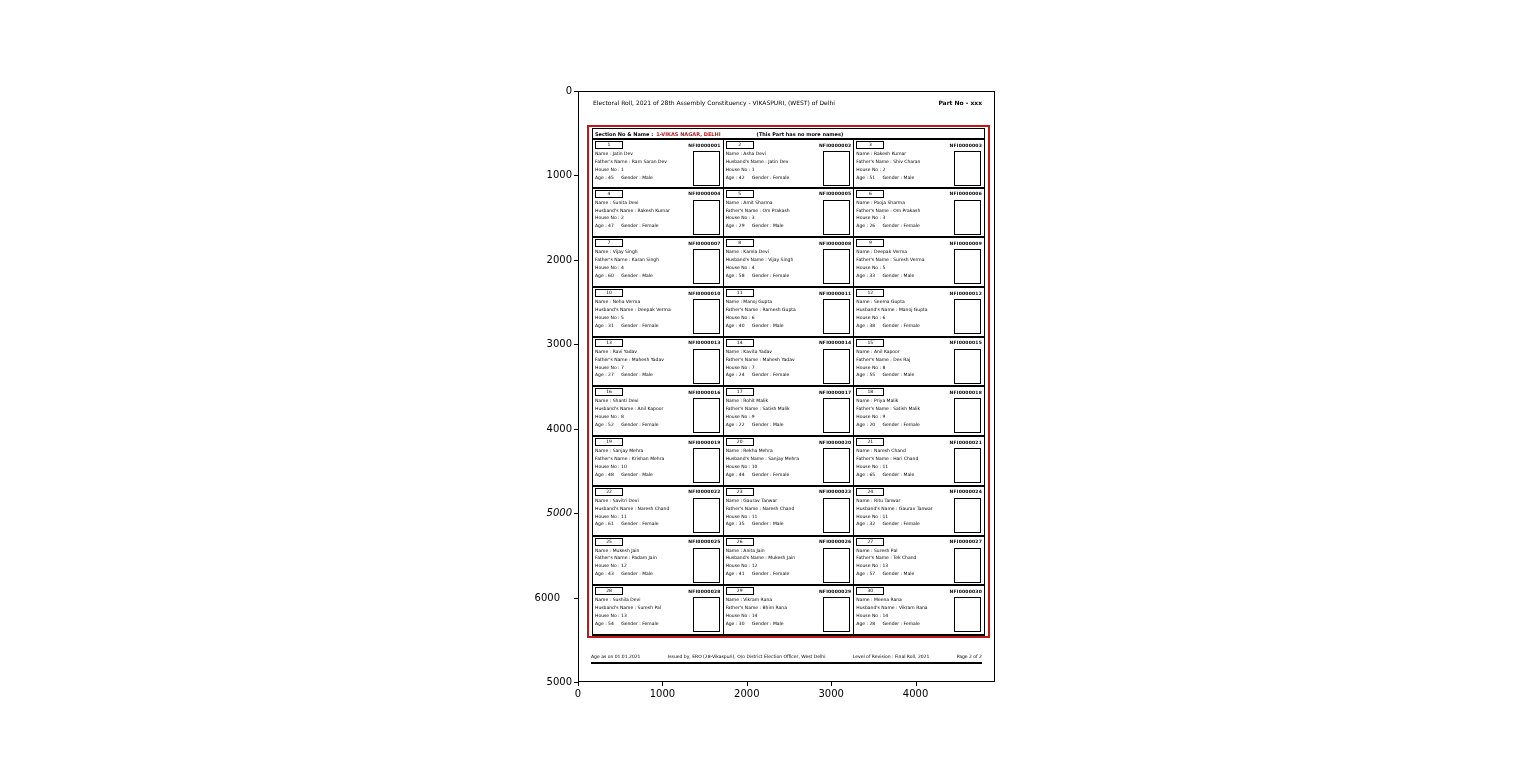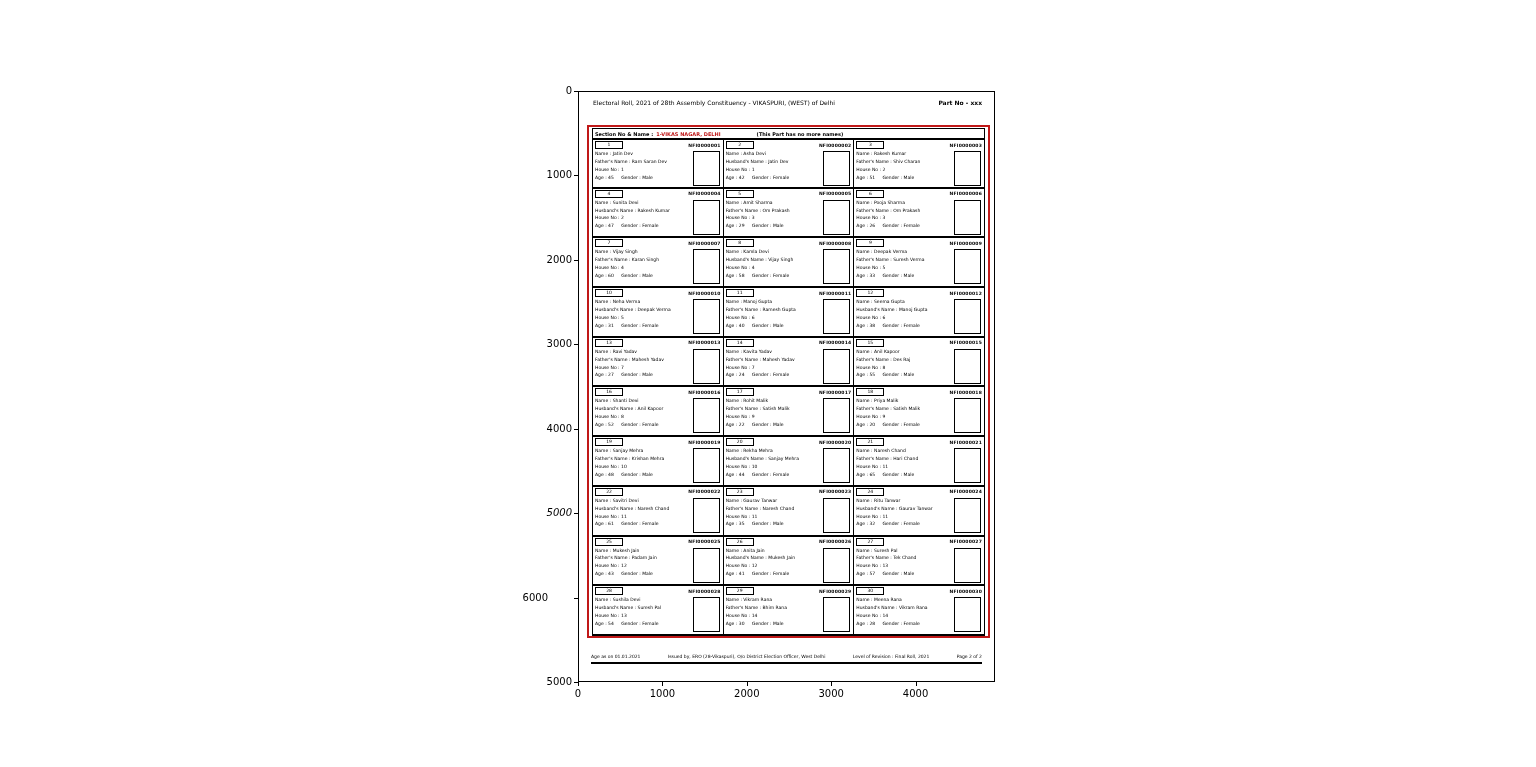--- a/index.html
+++ b/index.html
@@ -971,21 +971,21 @@
       <span class="ytick-label" style="left: 532px; top: 169.429px;">1000</span>
       <div class="tickmark" style="left: 574px; top: 175.429px; width: 4px; height: 1px;"></div>
       <span class="ytick-label" style="left: 532px; top: 253.857px;">2000</span>
       <div class="tickmark" style="left: 574px; top: 259.857px; width: 4px; height: 1px;"></div>
       <span class="ytick-label" style="left: 532px; top: 338.286px;">3000</span>
       <div class="tickmark" style="left: 574px; top: 344.286px; width: 4px; height: 1px;"></div>
       <span class="ytick-label" style="left: 532px; top: 422.714px;">4000</span>
       <div class="tickmark" style="left: 574px; top: 428.714px; width: 4px; height: 1px;"></div>
       <span class="ytick-label" style="left: 532px; top: 507.143px; font-style: italic;">5000</span>
       <div class="tickmark" style="left: 574px; top: 513.143px; width: 4px; height: 1px;"></div>
-      <span class="ytick-label" style="left: 508px; top: 591.571px;">6000</span>
+      <span class="ytick-label" style="left: 520px; top: 591.571px;">6000</span>
       <div class="tickmark" style="left: 574px; top: 597.571px; width: 4px; height: 1px;"></div>
       <span class="ytick-label" style="left: 532px; top: 676px;">5000</span>
       <div class="tickmark" style="left: 574px; top: 682px; width: 4px; height: 1px;"></div>
       <span class="xtick-label" style="left: 556px; top: 688px;">0</span>
       <div class="tickmark" style="left: 578px; top: 682px; width: 1px; height: 4px;"></div>
       <span class="xtick-label" style="left: 640.4px; top: 688px;">1000</span>
       <div class="tickmark" style="left: 662.4px; top: 682px; width: 1px; height: 4px;"></div>
       <span class="xtick-label" style="left: 724.8px; top: 688px;">2000</span>
       <div class="tickmark" style="left: 746.8px; top: 682px; width: 1px; height: 4px;"></div>
       <span class="xtick-label" style="left: 809.2px; top: 688px;">3000</span>

